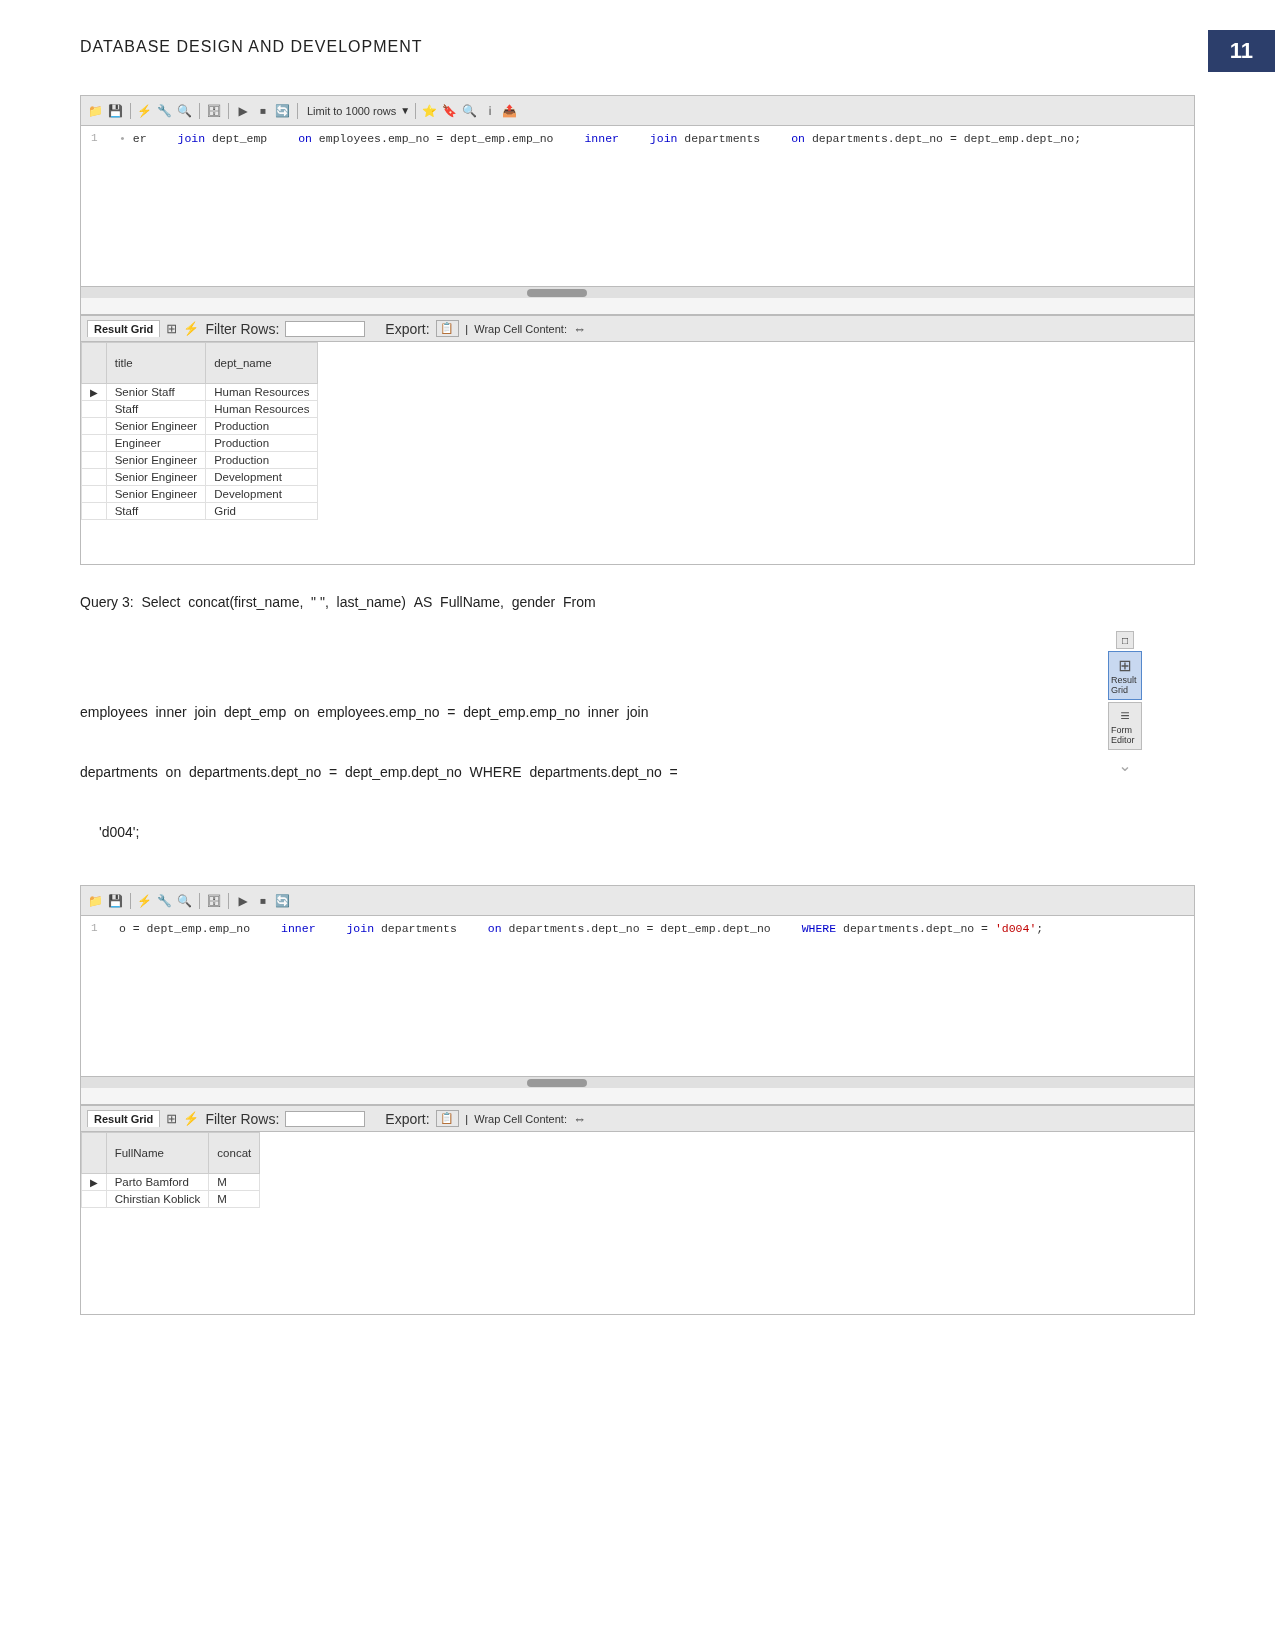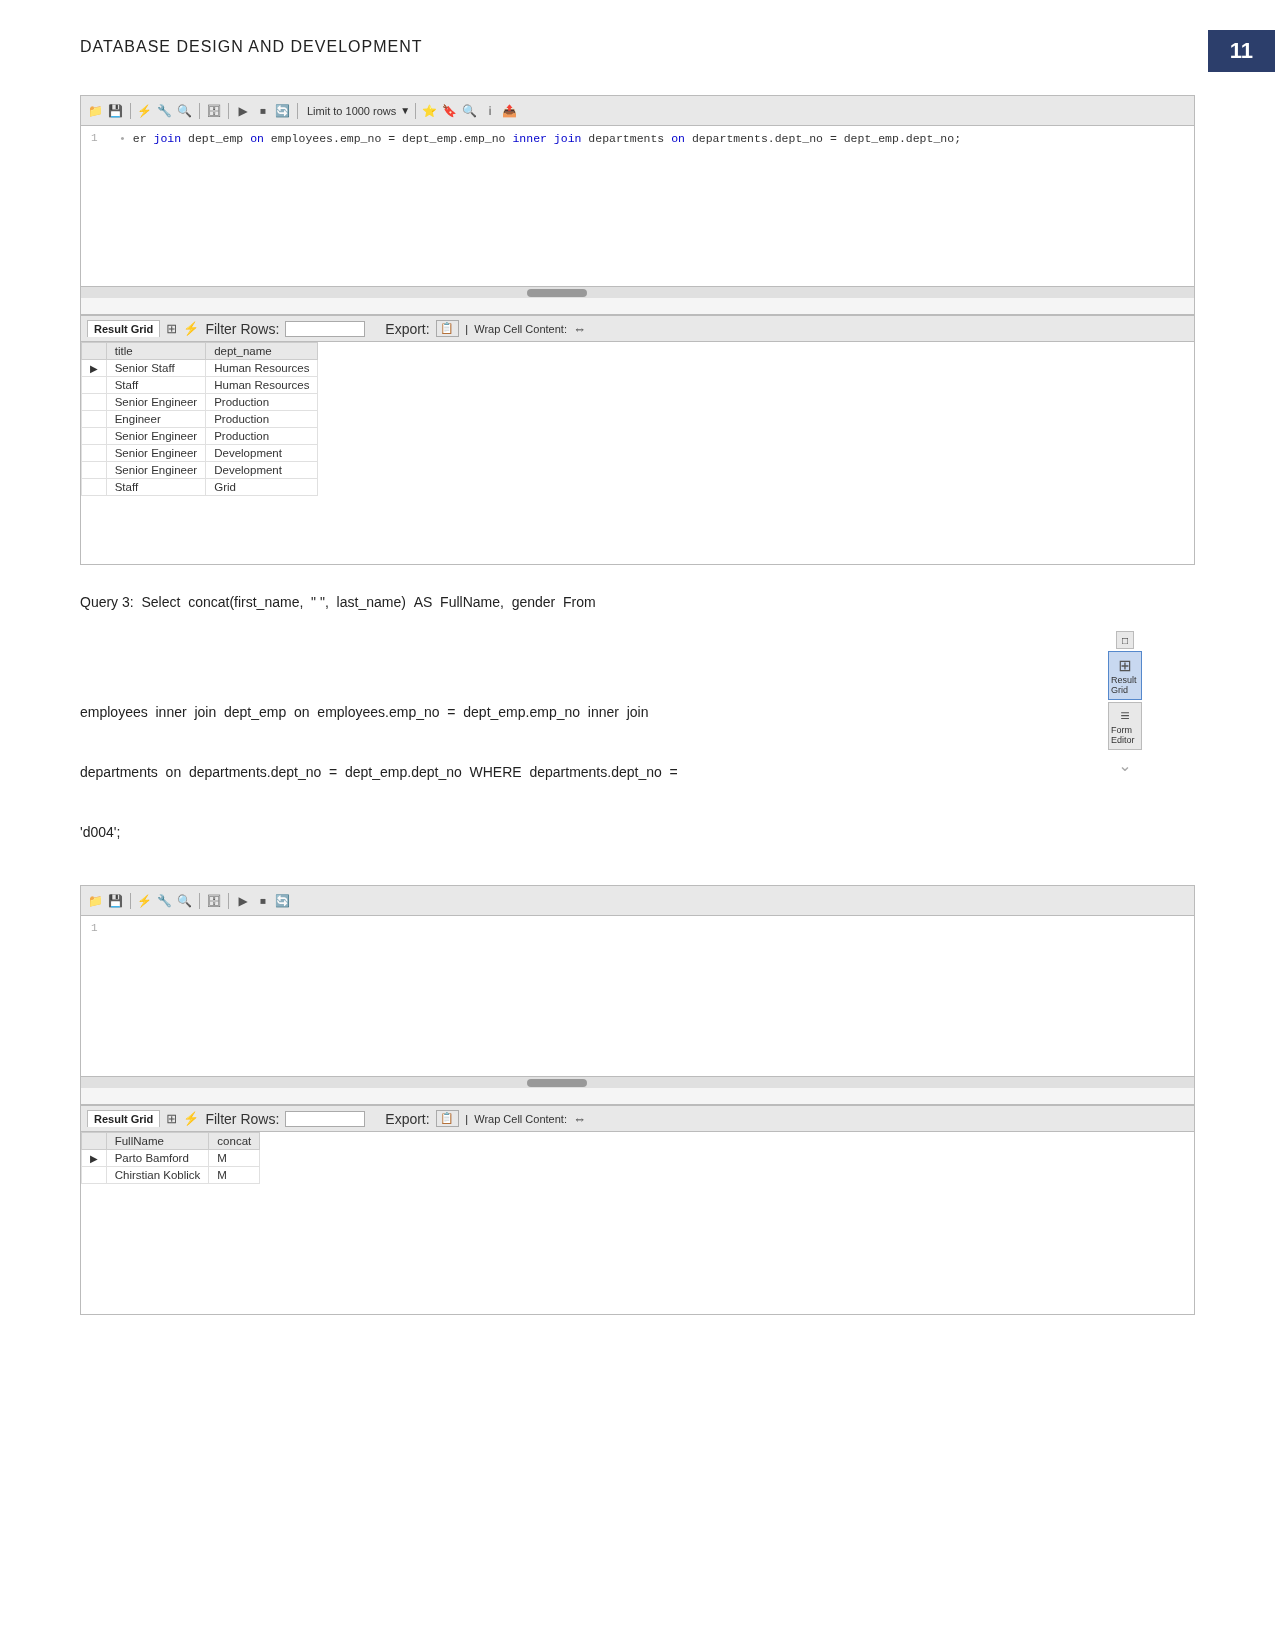--- a/index.html
+++ b/index.html
@@ -113,21 +113,21 @@
       font-size: 11px;
       min-width: 20px;
       margin-right: 8px;
       user-select: none;
     }
 
     .code-text {
       color: #333;
     }
 
-    .kw { color: #0000cc; font-weight: normal; }
+    .kw { color: #0000cc; font-weight: normal; margin-left: 24px; }
     .str { color: #c00000; }
 
     
     .scroll-bar {
       height: 12px;
       background: #e0e0e0;
       border-top: 1px solid #bbb;
       display: flex;
       align-items: center;
       padding: 0 2px;
@@ -261,21 +261,21 @@
 
     .data-grid table {
       border-collapse: collapse;
       font-size: 11.5px;
       width: auto;
     }
 
     .data-grid th {
       background: #e8e8e8;
       border: 1px solid #ccc;
-      padding: 2px 8px;
+      padding: 14px 8px;
       font-weight: normal;
       text-align: left;
       color: #333;
       margin-left: 43px;
     }
 
     .data-grid td {
       border: 1px solid #e0e0e0;
       padding: 2px 8px;
       color: #333;
@@ -451,21 +451,21 @@
 
 <div class="para-text para1">
   <span style="font-weight:normal;">Query 3:&nbsp;&nbsp;Select&nbsp;&nbsp;concat(first_name,&nbsp;&nbsp;"&nbsp;",&nbsp;&nbsp;last_name)&nbsp;&nbsp;AS&nbsp;&nbsp;FullName,&nbsp;&nbsp;gender&nbsp;&nbsp;From</span>
 </div>
 <div class="para-text para2">
   employees&nbsp;&nbsp;inner&nbsp;&nbsp;join&nbsp;&nbsp;dept_emp&nbsp;&nbsp;on&nbsp;&nbsp;employees.emp_no&nbsp;&nbsp;=&nbsp;&nbsp;dept_emp.emp_no&nbsp;&nbsp;inner&nbsp;&nbsp;join
 </div>
 <div class="para-text para3">
   departments&nbsp;&nbsp;on&nbsp;&nbsp;departments.dept_no&nbsp;&nbsp;=&nbsp;&nbsp;dept_emp.dept_no&nbsp;&nbsp;WHERE&nbsp;&nbsp;departments.dept_no&nbsp;&nbsp;=
 </div>
-<div class="para-text" style="top: 820px;">
+<div class="para-text" style="top: 820px; margin-left: 19px;">
   'd004';
 </div>
 
 <div class="query-panel panel2">
 
   <div class="toolbar">
     <span class="toolbar-icon">📁</span>
     <span class="toolbar-icon">💾</span>
     <span class="toolbar-sep"></span>
     <span class="toolbar-icon">⚡</span>
@@ -475,20 +475,31 @@
     <span class="toolbar-icon">🗄</span>
     <span class="toolbar-sep"></span>
     <span class="toolbar-icon">▶</span>
     <span class="toolbar-icon">⏹</span>
     <span class="toolbar-icon">🔄</span>
   </div>
 
   <div class="code-area">
     <div class="code-line">
       <span class="line-num">1</span>
+      <span class="code-text">
+        o = dept_emp.emp_no 
+        <span class="kw">inner</span> 
+        <span class="kw">join</span> 
+        departments 
+        <span class="kw">on</span> 
+        departments.dept_no = dept_emp.dept_no 
+        <span class="kw">WHERE</span> 
+        departments.dept_no = 
+        <span class="str">'d004'</span>;
+      </span>
     </div>
   </div>
 
   <div class="scroll-bar">
     <div class="scroll-thumb"></div>
   </div>
 </div>
 
 <div class="result-panel result-panel2">
 

